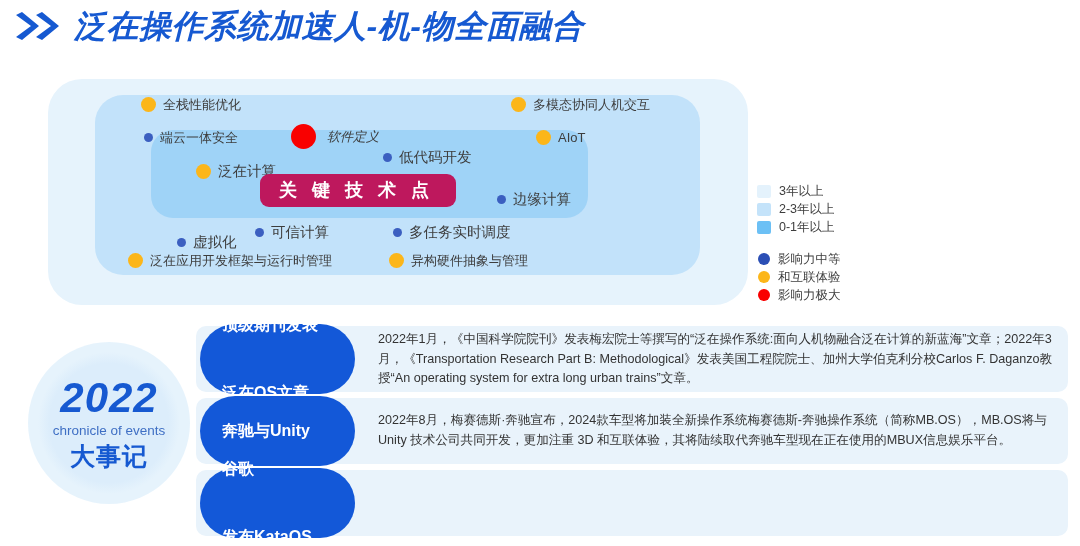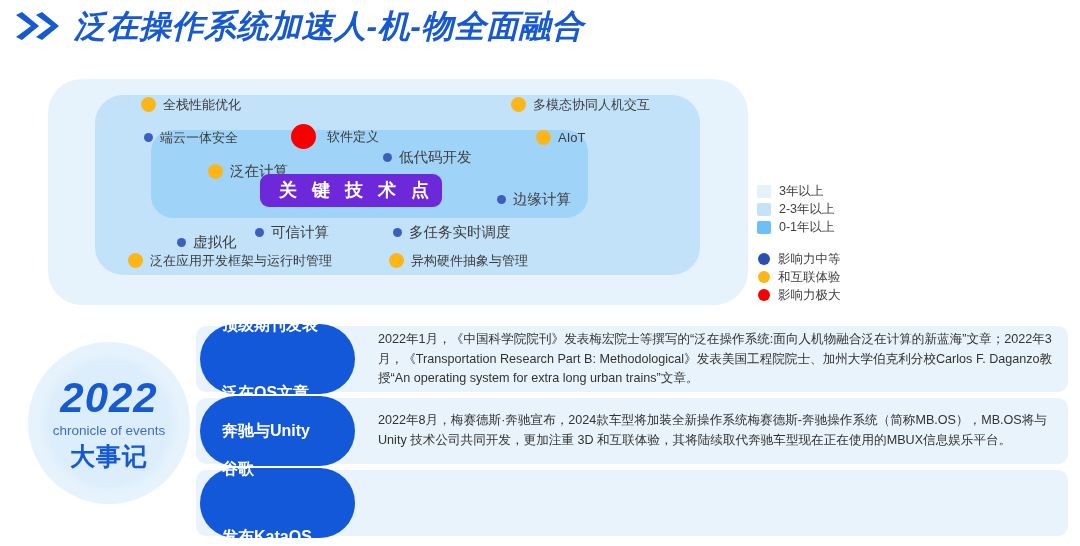--- a/index.html
+++ b/index.html
@@ -89,27 +89,27 @@
   .dot-yellow { width: 15px; height: 15px; background: #fcb61a; }
   .dot-red    { width: 25px; height: 25px; background: #f90000; }
   .node-label {
     font-size: 14.5px;
     color: #3d3d3d;
   }
   .node-label.lg { font-size: 13px; }
 
   .core-pill {
     position: absolute;
-    background: #6d28d9;
+    background: #be185d;
     color: #ffffff;
     border-radius: 9px;
     font-size: 18px;
     font-weight: bold;
     letter-spacing: 5px;
-    padding: 7px 8px 8px 19px;
+    padding: 7px 22px 8px 19px;
     white-space: nowrap;
     line-height: 1;
   }
 
   
   .legend {
     position: absolute;
     left: 757px;
     top: 183px;
   }
@@ -251,30 +251,30 @@
   </div>
   <div class="node" style="left:463px; top:18px;">
     <span class="dot dot-yellow"></span>
     <span class="node-label lg">多模态协同人机交互</span>
   </div>
 
   <div class="node" style="left:96px; top:52px;">
     <span class="dot dot-blue"></span>
     <span class="node-label lg">端云一体安全</span>
   </div>
-  <div class="node" style="left:243px; top:45px;">
+  <div class="node" style="left:243px; top:45px;font-style:italic;">
     <span class="dot dot-red"></span>
     <span class="node-label lg" style="margin-left:4px;">软件定义</span>
   </div>
   <div class="node" style="left:488px; top:51px;">
     <span class="dot dot-yellow"></span>
     <span class="node-label lg">AIoT</span>
   </div>
 
-  <div class="node" style="left:160px; top:85px;">
+  <div class="node" style="left:148px; top:85px;">
     <span class="dot dot-yellow"></span>
     <span class="node-label">泛在计算</span>
   </div>
   <div class="node" style="left:335px; top:71px;">
     <span class="dot dot-blue"></span>
     <span class="node-label">低代码开发</span>
   </div>
   <div class="node" style="left:449px; top:113px;">
     <span class="dot dot-blue"></span>
     <span class="node-label">边缘计算</span>

